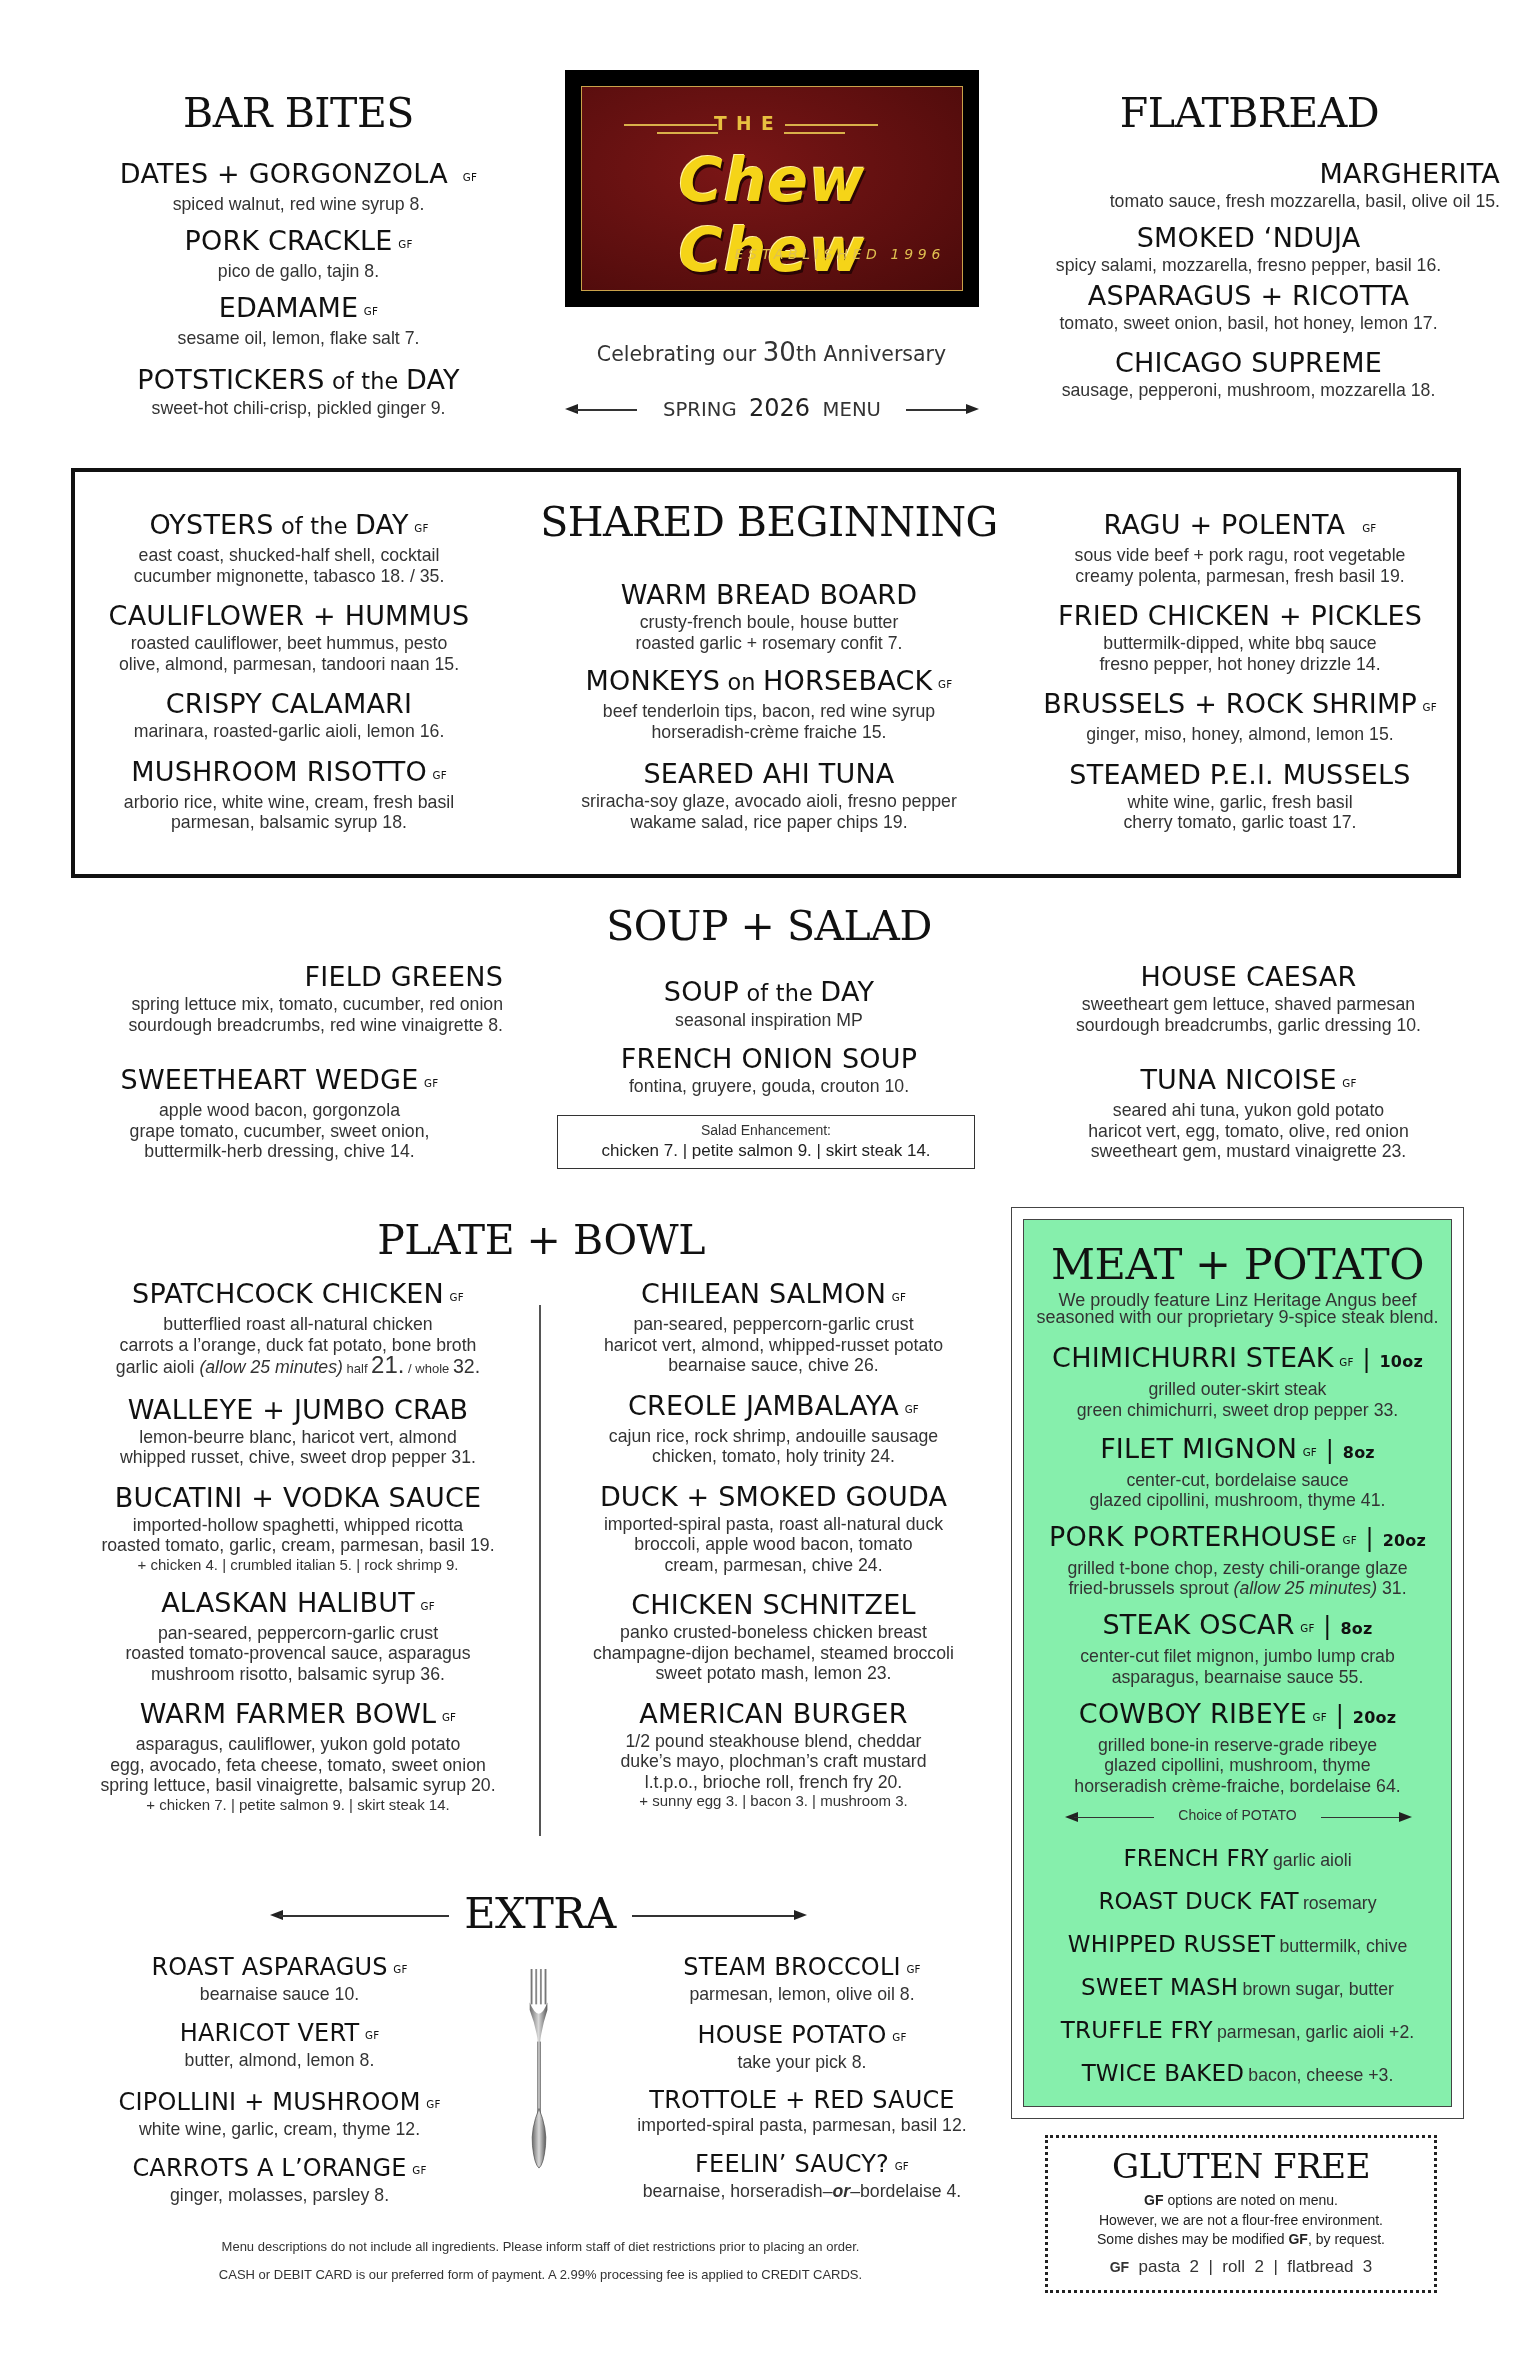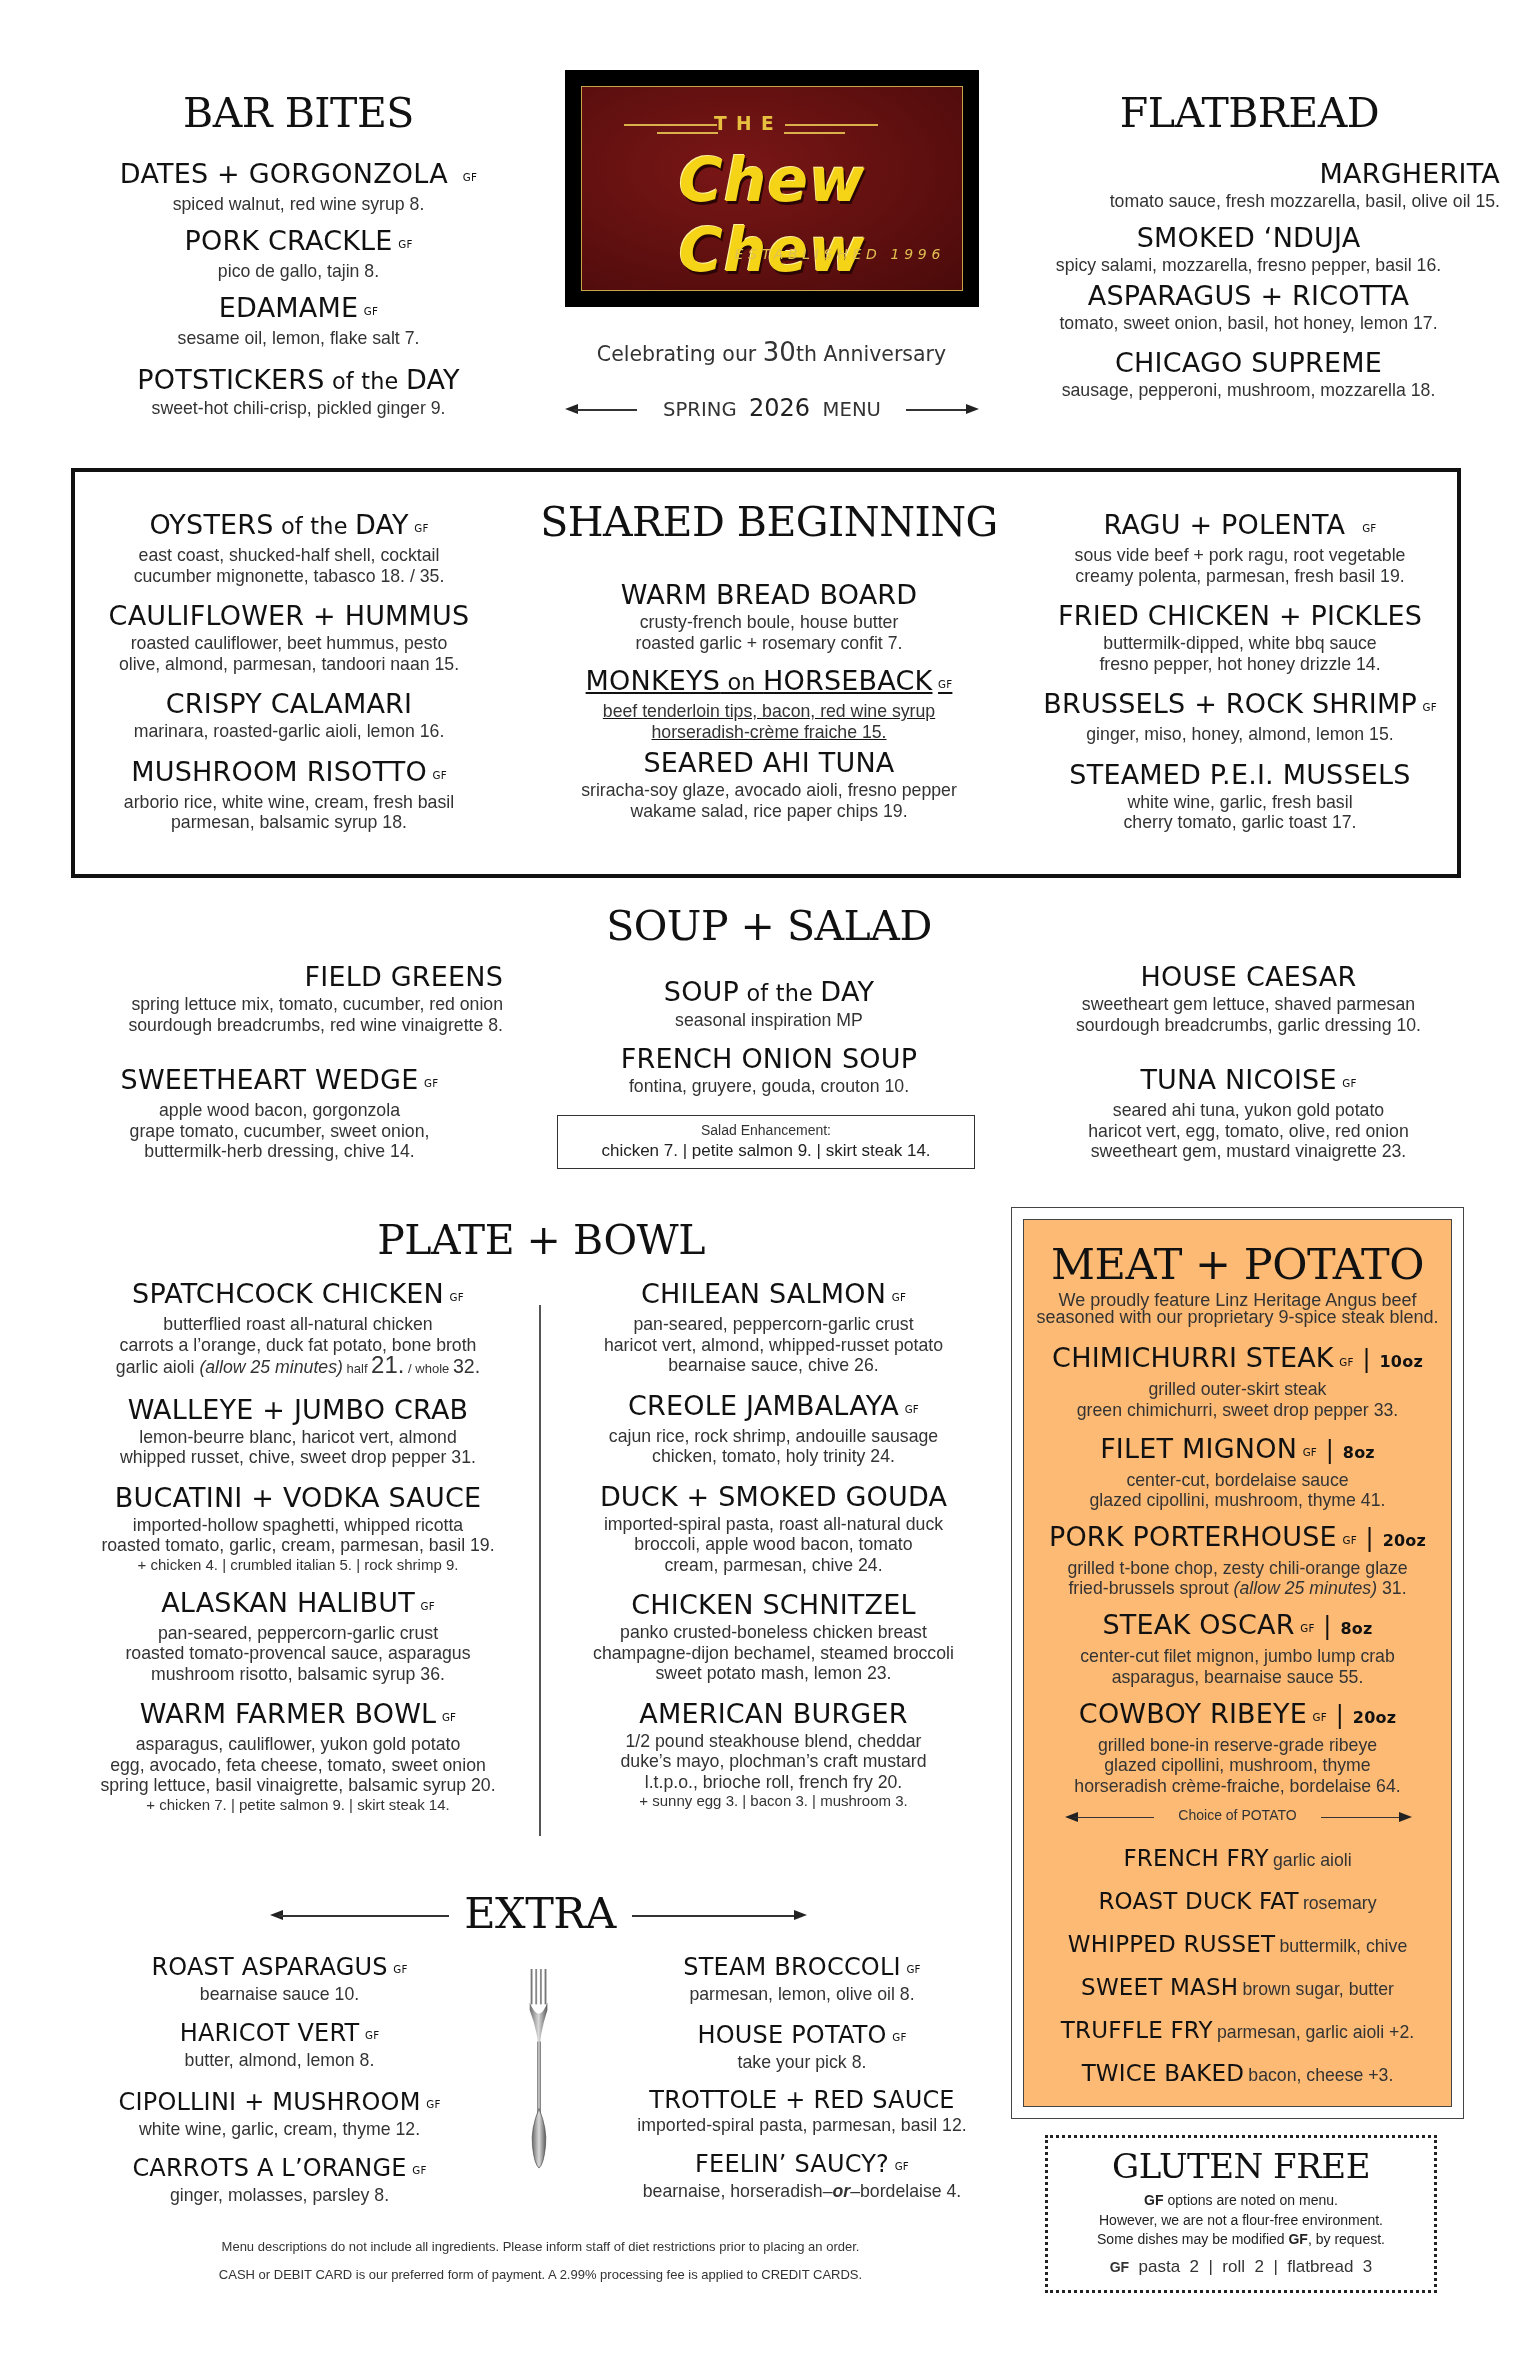--- a/index.html
+++ b/index.html
@@ -32,21 +32,21 @@
   .arrow-head-l { position: absolute; width: 0; height: 0; border-top: 5.6px solid transparent; border-bottom: 5.6px solid transparent; border-right: 13px solid #222; }
   .arrow-head-r { position: absolute; width: 0; height: 0; border-top: 5.6px solid transparent; border-bottom: 5.6px solid transparent; border-left: 13px solid #222; }
 
   .gill { font-family: "DejaVu Sans", sans-serif; color: #333; }
 
   .shared-box { position: absolute; left: 71px; top: 468px; width: 1390px; height: 410px; border: 4.7px solid #111; }
 
   .enh-box { position: absolute; left: 557px; top: 1115px; width: 418px; height: 54px; border: 1.4px solid #333; text-align: center; }
 
   .meat-outer { position: absolute; left: 1011px; top: 1207px; width: 453px; height: 912px; border: 1.4px solid #444; background: #fff; }
-  .meat-inner { position: absolute; left: 11.2px; top: 11.2px; right: 11.2px; bottom: 11.2px; border: 1.4px solid #444; background: #fdba74; }
+  .meat-inner { position: absolute; left: 11.2px; top: 11.2px; right: 11.2px; bottom: 11.2px; border: 1.4px solid #444; background: #86efac; }
 
   .gf-box { position: absolute; left: 1045px; top: 2135px; width: 392px; height: 158px; border: 3.7px dotted #222; text-align: center; }
 
   .divider-v { position: absolute; width: 1.9px; background: #555; }
 
   .fork { position: absolute; left: 525px; top: 1969px; width: 28px; height: 200px; }
 </style>
 </head>
 <body>
 
@@ -169,21 +169,21 @@
 <div class="abs sec-title center" style="left:522px;top:498px;width:494px;font-size:41px;white-space:nowrap;">SHARED BEGINNING</div>
 
 <div class="col" style="left:550px;top:578px;width:438px;">
   <div class="item" style="margin-bottom:11.2px;">
     <div class="iname">WARM BREAD BOARD</div>
     <div class="idesc">
         <span class="line">crusty-french boule, house butter</span>
         <span class="line">roasted garlic + rosemary confit    7.</span>
       </div>
   </div>
-  <div class="item" style="margin-bottom:4px;text-decoration:underline;">
+  <div class="item" style="margin-bottom:15px;">
     <div class="iname"><span>MONKEYS</span><span class="small"> on </span><span>HORSEBACK</span><span class="gf">GF</span></div>
     <div class="idesc">
         <span class="line">beef tenderloin tips, bacon, red wine syrup</span>
         <span class="line">horseradish-crème fraiche   15.</span>
       </div>
   </div>
   <div class="item">
     <div class="iname">SEARED AHI TUNA</div>
     <div class="idesc">
         <span class="line">sriracha-soy glaze, avocado aioli, fresno pepper</span>

